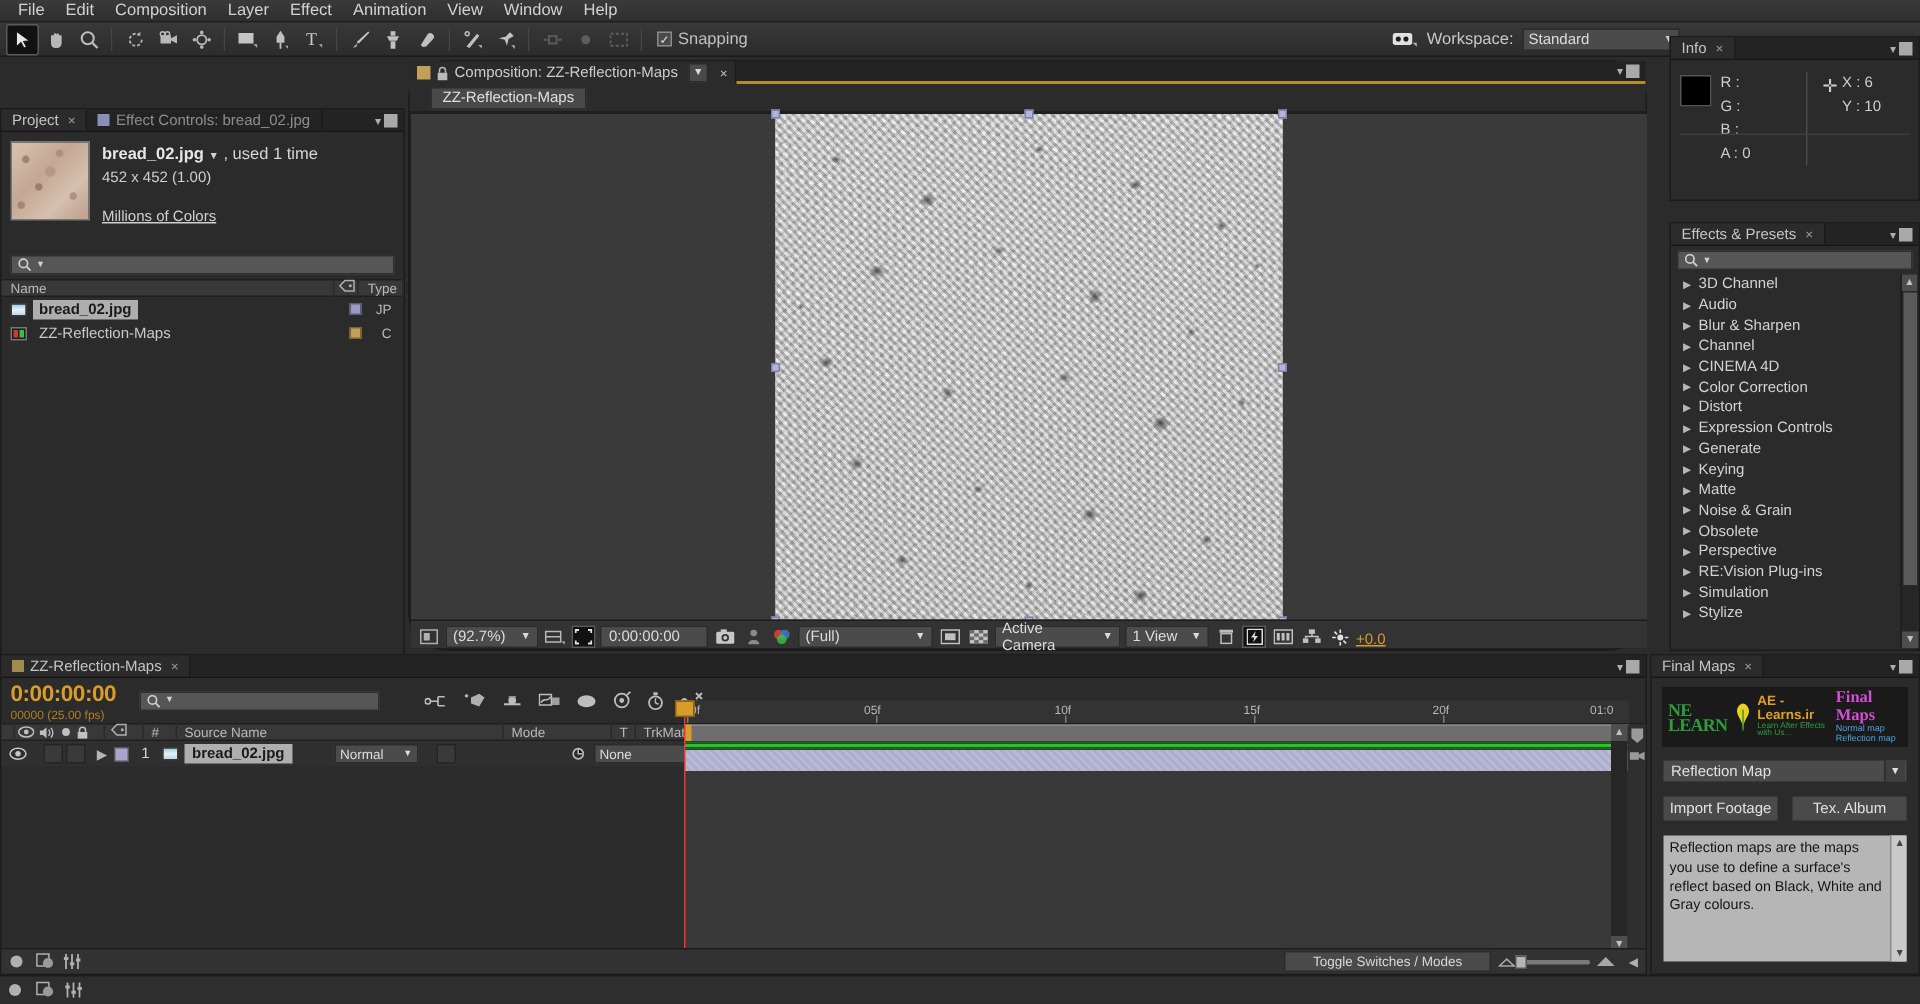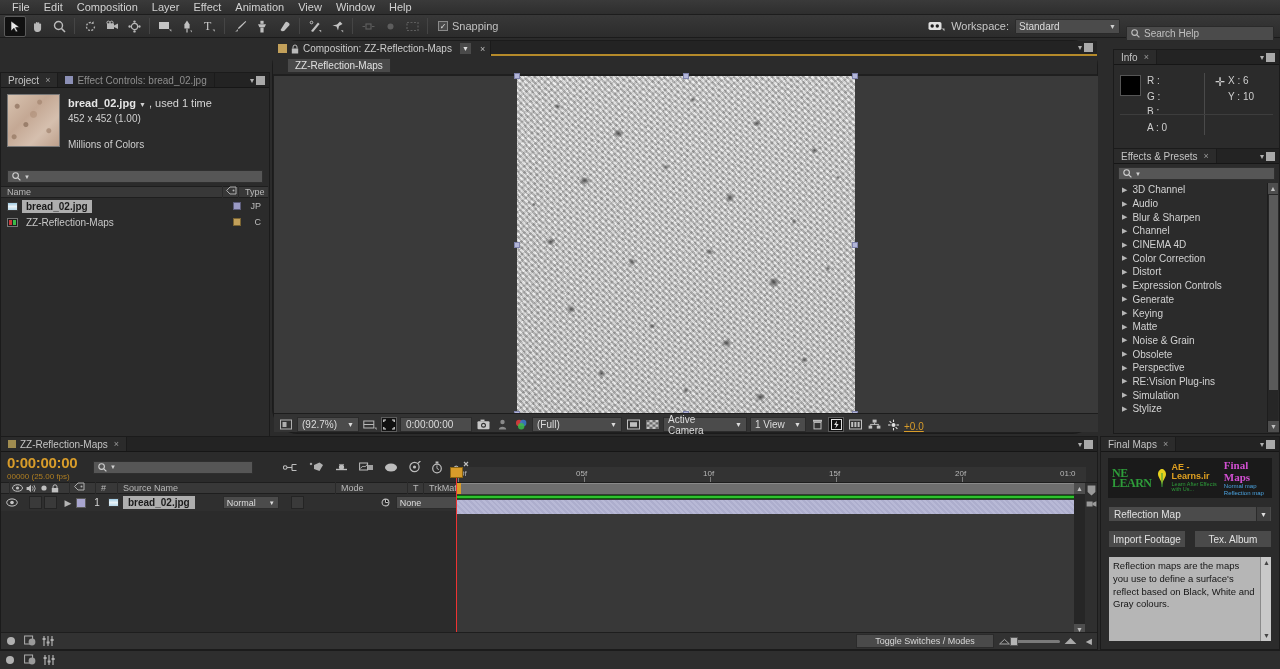--- a/index.html
+++ b/index.html
@@ -85,21 +85,21 @@
       radial-gradient(circle at 80% 70%, rgba(140,108,86,.5) 0 2px, transparent 3px),
       radial-gradient(circle at 12% 82%, rgba(125,95,72,.5) 0 2px, transparent 3px),
       radial-gradient(circle at 50% 38%, rgba(165,132,108,.45) 0 3px, transparent 4px),
       linear-gradient(135deg,#d8c3b0,#c4a894 40%,#d5bfae 70%,#bda08c);
   }
   .proj-meta { padding-top:2px; line-height:1.45; }
   .proj-title { font-size:11px; font-weight:bold; color:#e6e6e6; }
   .proj-title .drop { font-size:7px; color:#d0d0d0; }
   .proj-title .used { font-weight:normal; color:#d6d6d6; }
   .proj-dim { font-size:10px; color:#cfcfcf; }
-  .proj-colors { font-size:10px; color:#cfcfcf; margin-top:12px; }
+  .proj-colors { font-size:10px; color:#cfcfcf; margin-top:12px;text-decoration:underline; }
   .proj-searchrow { padding:4px 6px 3px 6px; }
   .proj-search {
     height:13px; background:#565656; border:1px solid #2f2f2f;
     display:flex; align-items:center; gap:3px; padding:0 4px; font-size:9px; color:#d0d0d0;
   }
   .col-head {
     height:12px; background:#383838; border-top:1px solid #1e1e1e; border-bottom:1px solid #1e1e1e;
     display:flex; align-items:center; font-size:9px; color:#b9b9b9;
   }
   .col-head .c { padding-left:6px; border-right:1px solid #2a2a2a; height:12px; line-height:12px; }
@@ -190,21 +190,21 @@
   .cfield {
     height:15px; background:#4b4b4b; border:1px solid #2b2b2b; display:flex; align-items:center;
     padding:0 4px; font-size:10px; color:#dcdcdc; gap:5px;
   }
   .cfield .arr { font-size:7px; }
   .cvalue { height:15px; background:#4b4b4b; border:1px solid #2b2b2b; display:flex;
     align-items:center; padding:0 5px; font-size:10px; color:#dcdcdc; }
   .cgold { color:#d89c2a; font-size:10px; text-decoration:underline; }
 
   
-  #infoPanel { left:1113px; top:49px; width:167px; height:110px; }
+  #infoPanel { left:1113px; top:24px; width:167px; height:110px; }
   .info-body { display:flex; padding:8px 6px; gap:6px; }
   .swatch { width:21px; height:21px; background:#000; border:1px solid #555; margin-top:2px; }
   .info-cols { display:flex; gap:0; flex:1; }
   .info-rgb { width:58px; line-height:1.55; font-size:10px; color:#cfcfcf; border-right:1px solid #4a4a4a; }
   .info-xy { padding-left:10px; line-height:1.55; font-size:10px; color:#cfcfcf; display:flex; gap:3px; }
   .info-xy .cross { color:#cfcfcf; font-size:12px; align-self:flex-start; }
   .info-rule { position:absolute; left:6px; right:6px; top:64px; height:1px; background:#3d3d3d; }
 
   
   #fxPanel { left:1113px; top:148px; width:167px; height:286px; }

